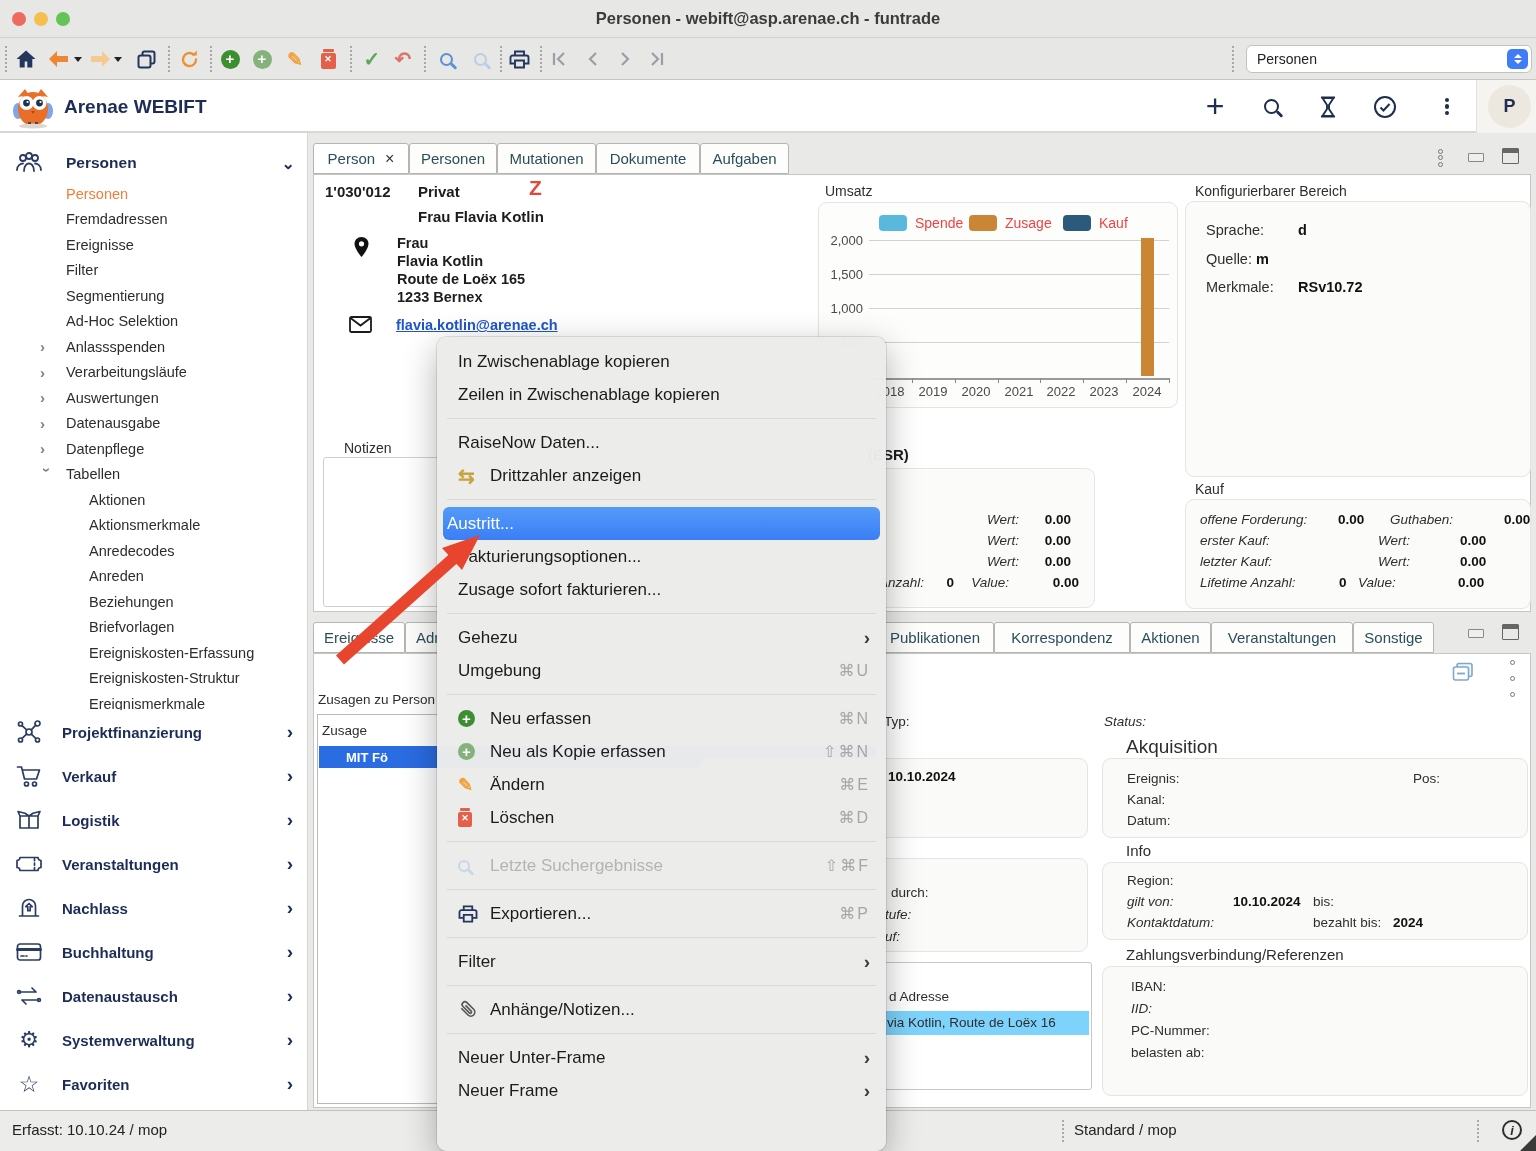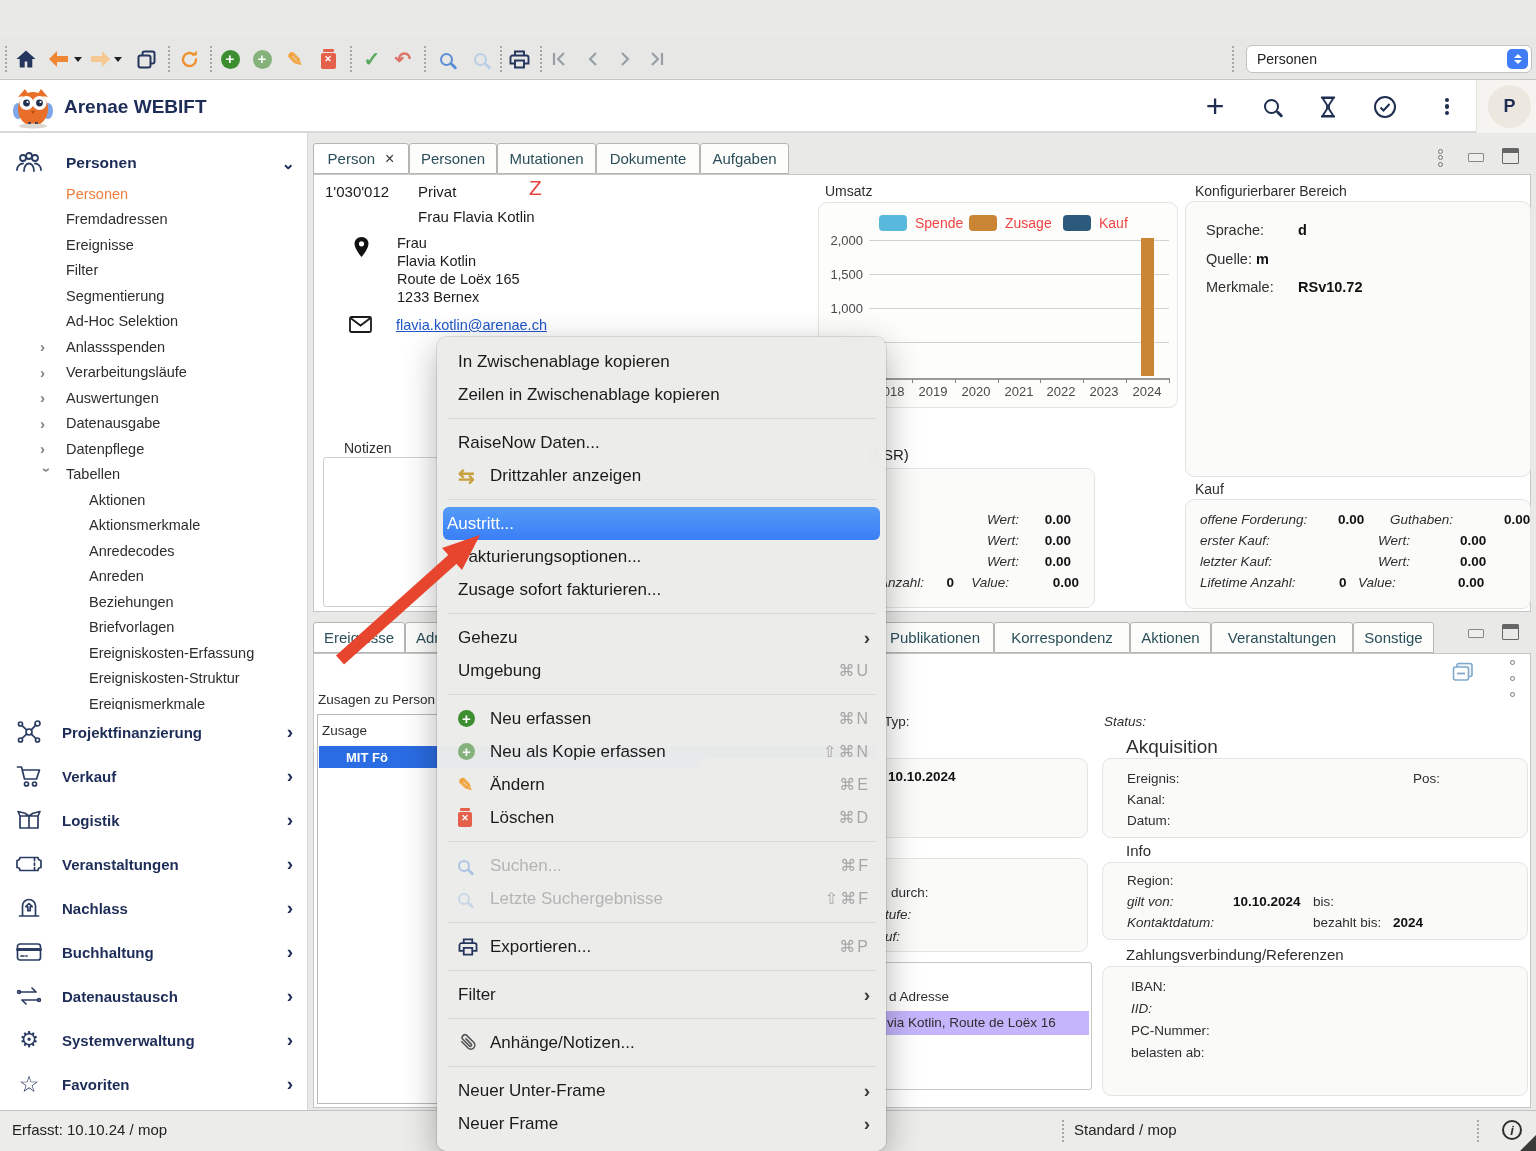--- a/index.html
+++ b/index.html
@@ -61,21 +61,21 @@
 .sec .sic{width:30px;display:flex;justify-content:center;}
 .sec .lbl{font-size:15px;font-weight:bold;color:#1e2d58;margin-left:18px;}
 .sec .chev{margin-left:auto;color:#1e2d58;font-size:19px;font-weight:bold;}
 .sic svg{stroke:#2b3c63;fill:none;stroke-width:1.7;stroke-linejoin:round;stroke-linecap:round;}
 
 
 .tab{position:absolute;height:31px;background:#fdfdfc;border:1px solid #b5b5b3;display:flex;align-items:center;justify-content:center;font-size:15px;color:#2b4f5a;border-radius:3px 3px 0 0;}
 .tab.active{background:#fff;}
 .panel{position:absolute;background:#fff;border:1px solid #c6c6c5;}
 .card{position:absolute;background:#fbfbfa;border:1px solid #e4e4e2;border-radius:9px;overflow:hidden;}
-.ptxt{position:absolute;font-size:14.5px;font-weight:normal;color:#1c1c1c;}
+.ptxt{position:absolute;font-size:14.5px;font-weight:bold;color:#1c1c1c;}
 .lbl13{position:absolute;font-size:13.5px;color:#2e2e2e;}
 .it{font-style:italic;}
 .b{font-weight:bold;color:#111;}
 .winico{position:absolute;display:flex;align-items:center;gap:8px;}
 .dots3 i{display:block;width:5px;height:5px;border:1.5px solid #777;border-radius:50%;margin:1.5px 0;}
 .minbar{width:16px;height:9px;border:1.5px solid #888;background:#efefee;border-radius:1px;}
 .maxwin{width:17px;height:16px;border:1.5px solid #666;border-radius:1px;position:relative;}
 .maxwin::before{content:'';position:absolute;left:0;right:0;top:0;height:4px;background:#666;}
 
 
@@ -94,33 +94,39 @@
 .mi .micon{width:32px;display:flex;align-items:center;}
 .mi .spacer{flex:1;}
 .mi .short{color:#a6a6a6;font-size:16px;letter-spacing:2px;}
 .mi .subchev{color:#3c3c3c;font-size:19px;font-weight:bold;}
 .mi.hl{background:linear-gradient(#549bf8,#3a7ef6);color:#fff;border-radius:6px;margin:0 6px;padding-left:4px;}
 .mi.dis{color:#b4b4b4;}
 .mi.dis .micon{opacity:.5;}
 .msep{height:1px;background:#d9d9d8;margin:7px 10px;}
 
 
-.grayrow{position:absolute;background:#c4b5fd;}
+.grayrow{position:absolute;background:#7dd3fc;}
 
 
 #statusbar{position:absolute;left:0;top:1110px;width:1536px;height:41px;background:#ececea;border-top:1px solid #c2c2c0;font-size:15px;color:#222;}
 .infocirc{position:absolute;width:20px;height:20px;border:2px solid #2e2e2e;border-radius:50%;text-align:center;font-size:13px;font-weight:bold;color:#2e2e2e;line-height:17px;font-style:italic;}
 #corner{position:absolute;right:0;bottom:0;width:0;height:0;border-left:16px solid transparent;border-bottom:16px solid #3a3a38;}
 .arrowsvg{position:absolute;z-index:120;}
 </style>
 </head>
 <body>
 
 <div id="app">
 
+  <div id="titlebar">
+    <span class="tl r"></span>
+    <span class="tl y"></span>
+    <span class="tl g"></span>
+    <div class="wtitle">Personen - webift@asp.arenae.ch - funtrade</div>
+  </div>
 
   <div id="toolbar">
     <span class="grip" style="left:5px"></span>
     <span class="tbi" style="left:14px;width:24px">
       <svg width="22" height="20" viewBox="0 0 22 20">
           <path d="M11 1.5 L1.5 10 h3.2 v8.5 h5 v-6 h2.6 v6 h5 V10 h3.2 Z" fill="#24355e"></path>
         </svg>
     </span>
     <span class="tbi" style="left:48px;width:22px">
       <svg width="22" height="18" viewBox="0 0 22 18">
@@ -738,28 +744,20 @@
       <span class="micon">
           <span class="trashico" style="width:14px;height:15px"></span>
         </span>
       <span>Löschen</span>
         <span class="spacer"></span>
         <span class="short">⌘D</span>
     </div>
     <div class="msep"></div>
     <div class="mi dis">
       <span class="micon">
-          <span class="mag" style="--c:#6f9fdb;width:12px;height:12px"></span>
-        </span>
-      <span>Suchen...</span>
-        <span class="spacer"></span>
-        <span class="short">⌘F</span>
-    </div>
-    <div class="mi dis">
-      <span class="micon">
           <span class="mag" style="--c:#a7c2e4;width:12px;height:12px"></span>
         </span>
       <span>Letzte Suchergebnisse</span>
         <span class="spacer"></span>
         <span class="short">⇧⌘F</span>
     </div>
     <div class="msep"></div>
     <div class="mi">
       <span class="micon">
           <svg width="20" height="18" viewBox="0 0 21 19">

